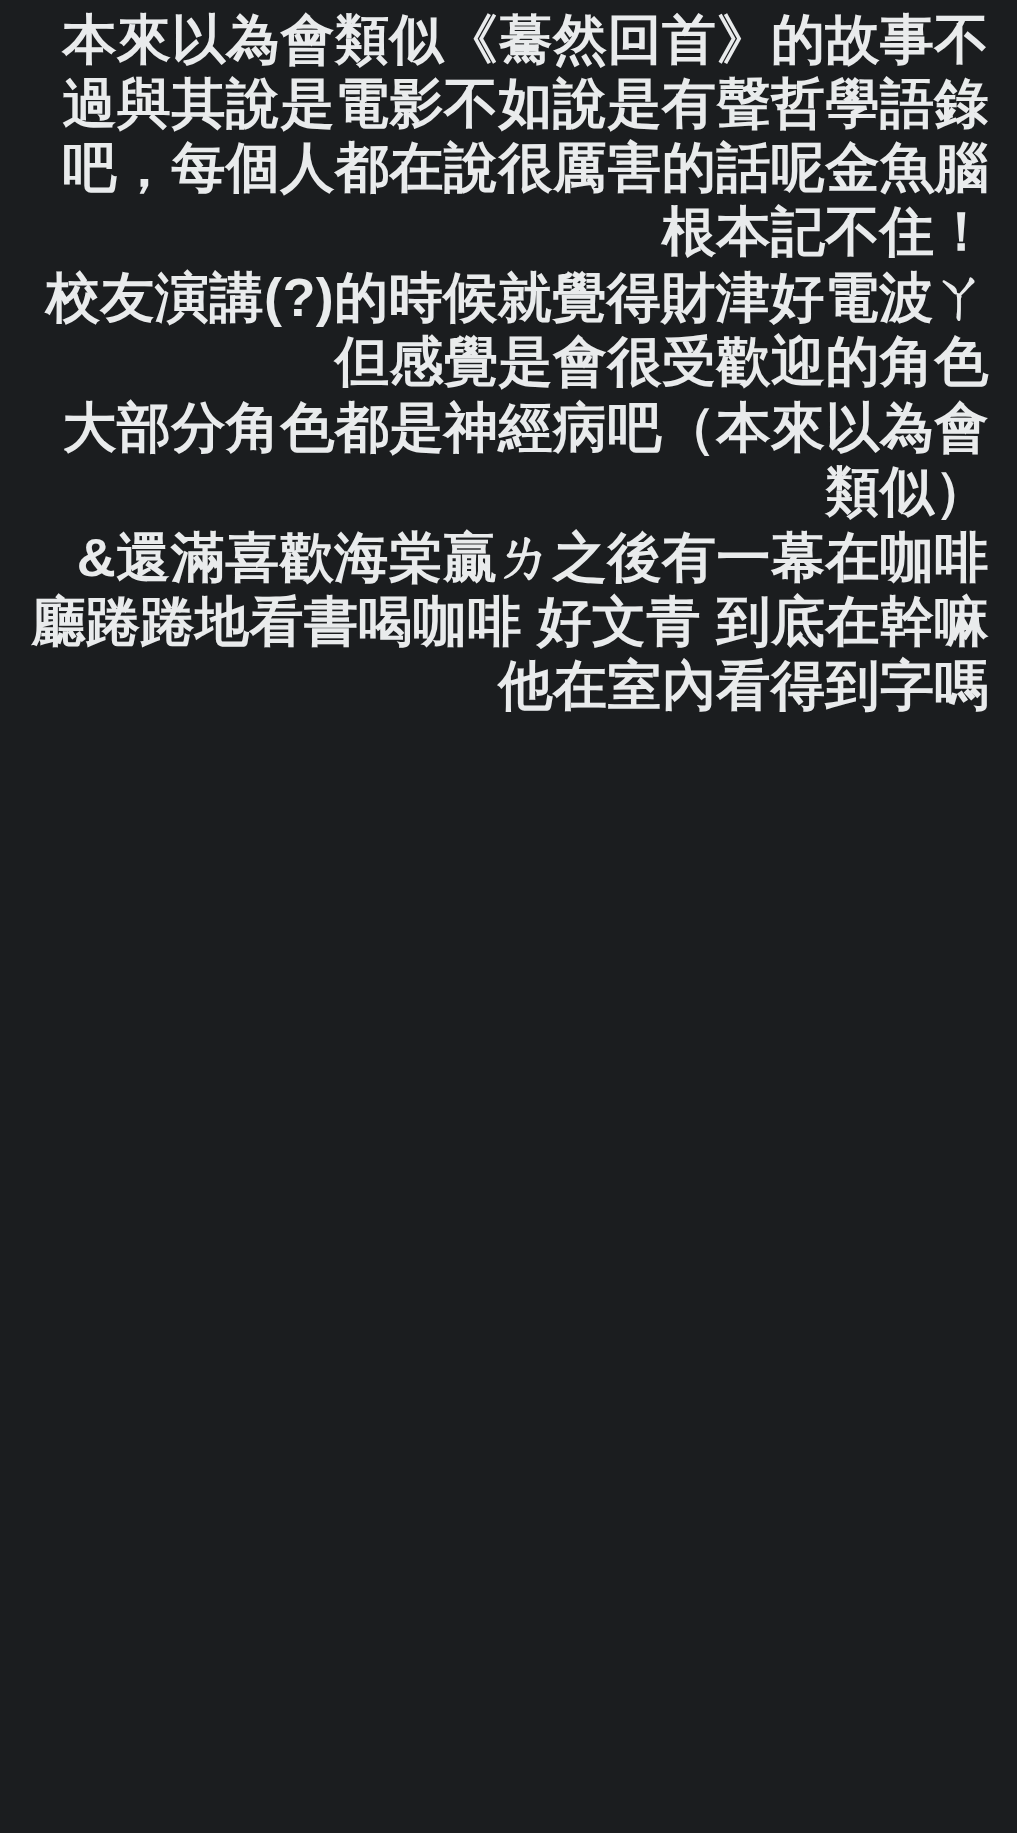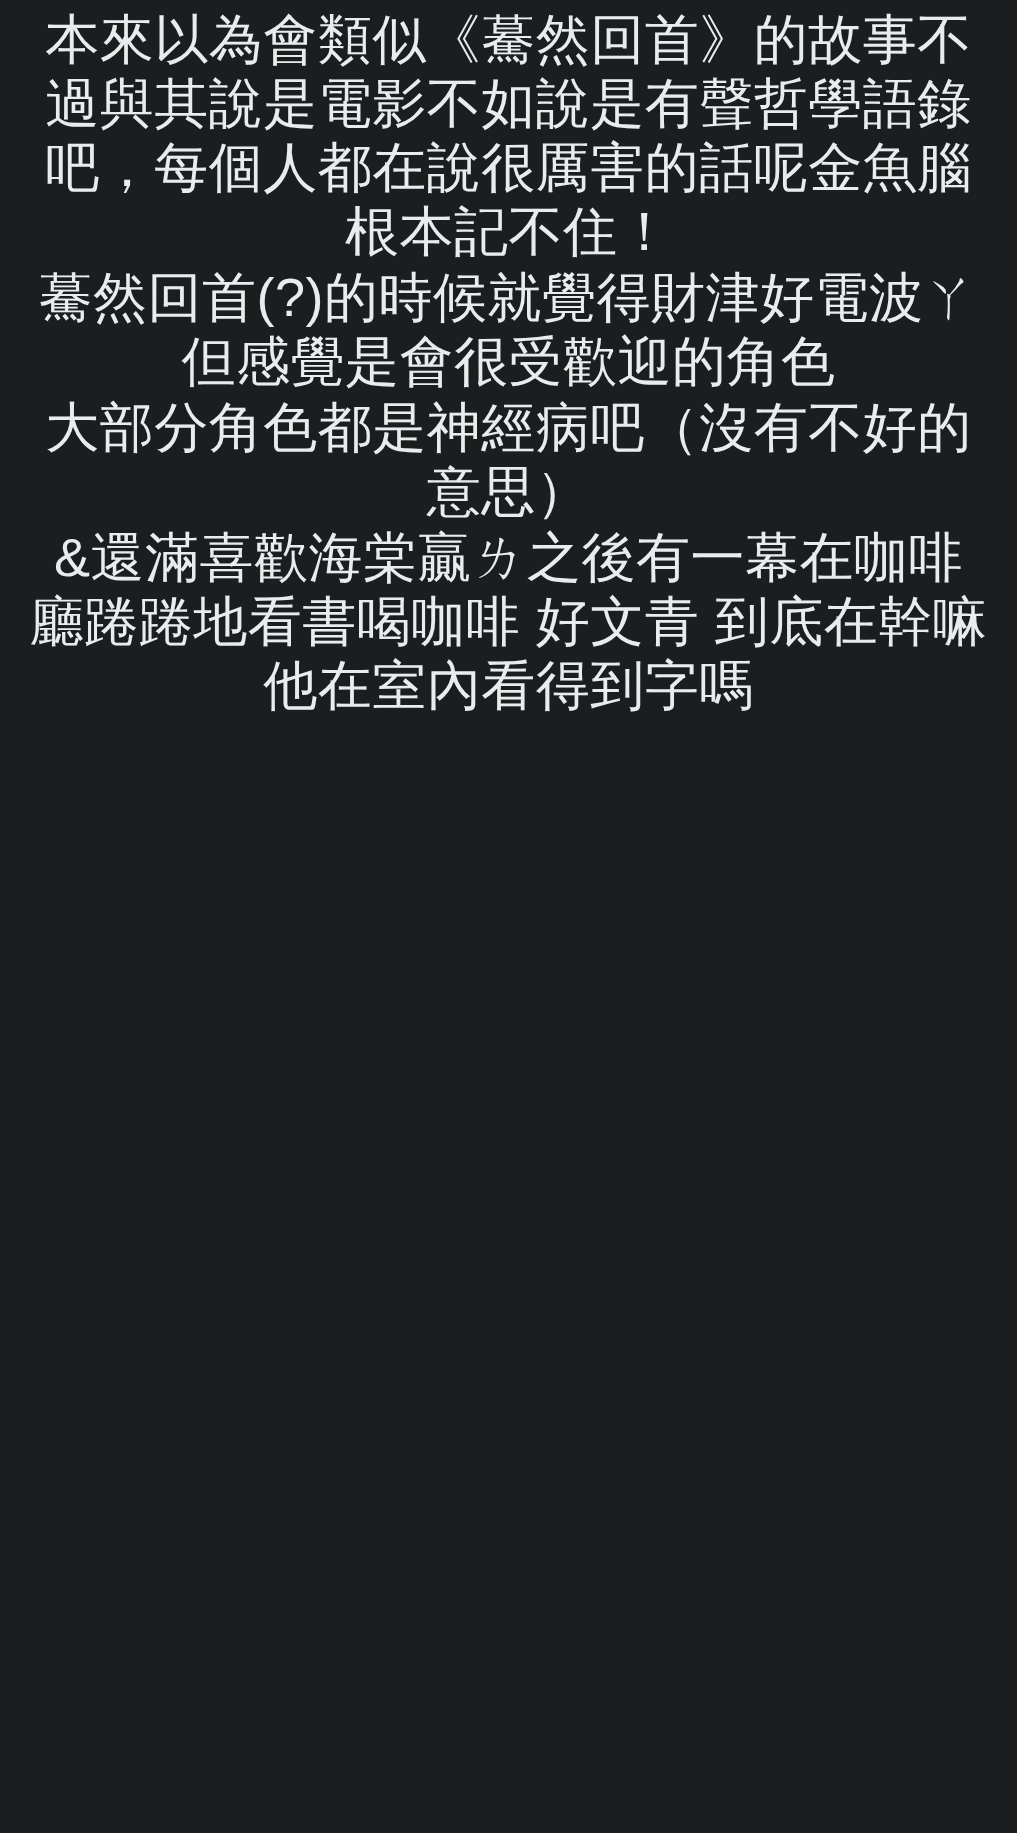--- a/index.html
+++ b/index.html
@@ -24,33 +24,33 @@
     overflow: hidden;
   }
   .note-body {
     display: block;
   }
   .para {
     font-size: 54px;
     line-height: 1.185;
     letter-spacing: 0.5px;
     color: #e9ebec;
-    font-weight: 400;
+    font-weight: 700;
     margin: 0 0 0 0;
     word-break: break-all;
-    text-align: center;
+    text-align: right;
     white-space: normal;
   }
   .para + .para {
     margin-top: 2px;
   }
 </style>
 </head>
 <body>
 
 <div class="page">
   <div class="note-body">
     <p class="para">本來以為會類似《驀然回首》的故事不過與其說是電影不如說是有聲哲學語錄吧，每個人都在說很厲害的話呢金魚腦根本記不住！</p>
-    <p class="para">驀然回首(?)的時候就覺得財津好電波ㄚ但感覺是會很受歡迎的角色</p>
-    <p class="para">大部分角色都是神經病吧（沒有不好的意思）</p>
+    <p class="para">校友演講(?)的時候就覺得財津好電波ㄚ但感覺是會很受歡迎的角色</p>
+    <p class="para">大部分角色都是神經病吧（本來以為會類似）</p>
     <p class="para">&amp;還滿喜歡海棠贏ㄌ之後有一幕在咖啡廳踡踡地看書喝咖啡 好文青 到底在幹嘛 他在室內看得到字嗎</p>
   </div>
 </div>
 
 </body></html>

